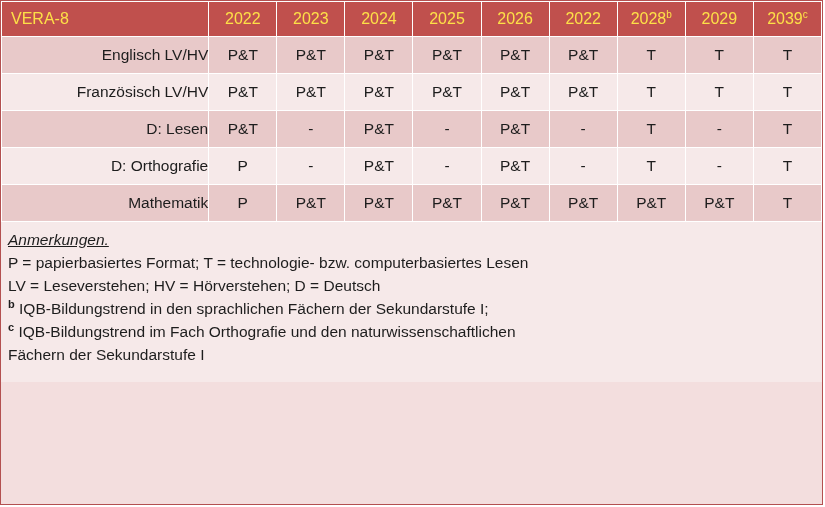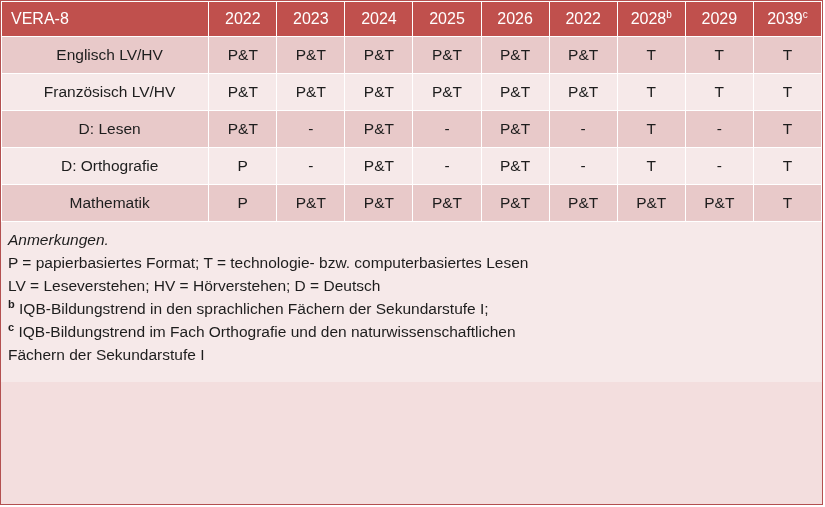--- a/index.html
+++ b/index.html
@@ -33,53 +33,53 @@
     font-size: 15.5px;
     color: #1d1d1d;
     height: 36px;
     padding: 0;
     text-align: center;
     vertical-align: middle;
     font-weight: normal;
   }
   table.vera thead th {
     background: #c0504d;
-    color: #ffffff;
+    color: #fde047;
     font-size: 16px;
     height: 34px;
   }
   table.vera thead th.head-label {
     text-align: left;
     padding-left: 9px;
   }
   table.vera thead th sup {
     font-size: 10px;
     vertical-align: super;
     line-height: 0;
   }
   table.vera tbody td.row-label {
-    text-align: center;
+    text-align: right;
     padding-left: 9px;
   }
   tr.shade-dark td { background: #e8c9c9; }
   tr.shade-light td { background: #f6e9e9; }
   td.t-cell { color: #c0504d; }
   .notes {
     padding: 6px 0 0 7px;
     background: #f6e9e9;
     height: 160px;
     box-sizing: border-box;
   }
   .notes .note-line {
     font-size: 15.5px;
     color: #1d1d1d;
     line-height: 23px;
     white-space: nowrap;
   }
-  .notes .note-line.italic { font-style: italic; }
+  .notes .note-line.italic { font-style: italic; text-decoration: underline; }
   .notes .note-line sup {
     font-size: 11px;
     vertical-align: super;
     line-height: 0;
     font-weight: bold;
   }
 </style>
 </head>
 <body>
 

